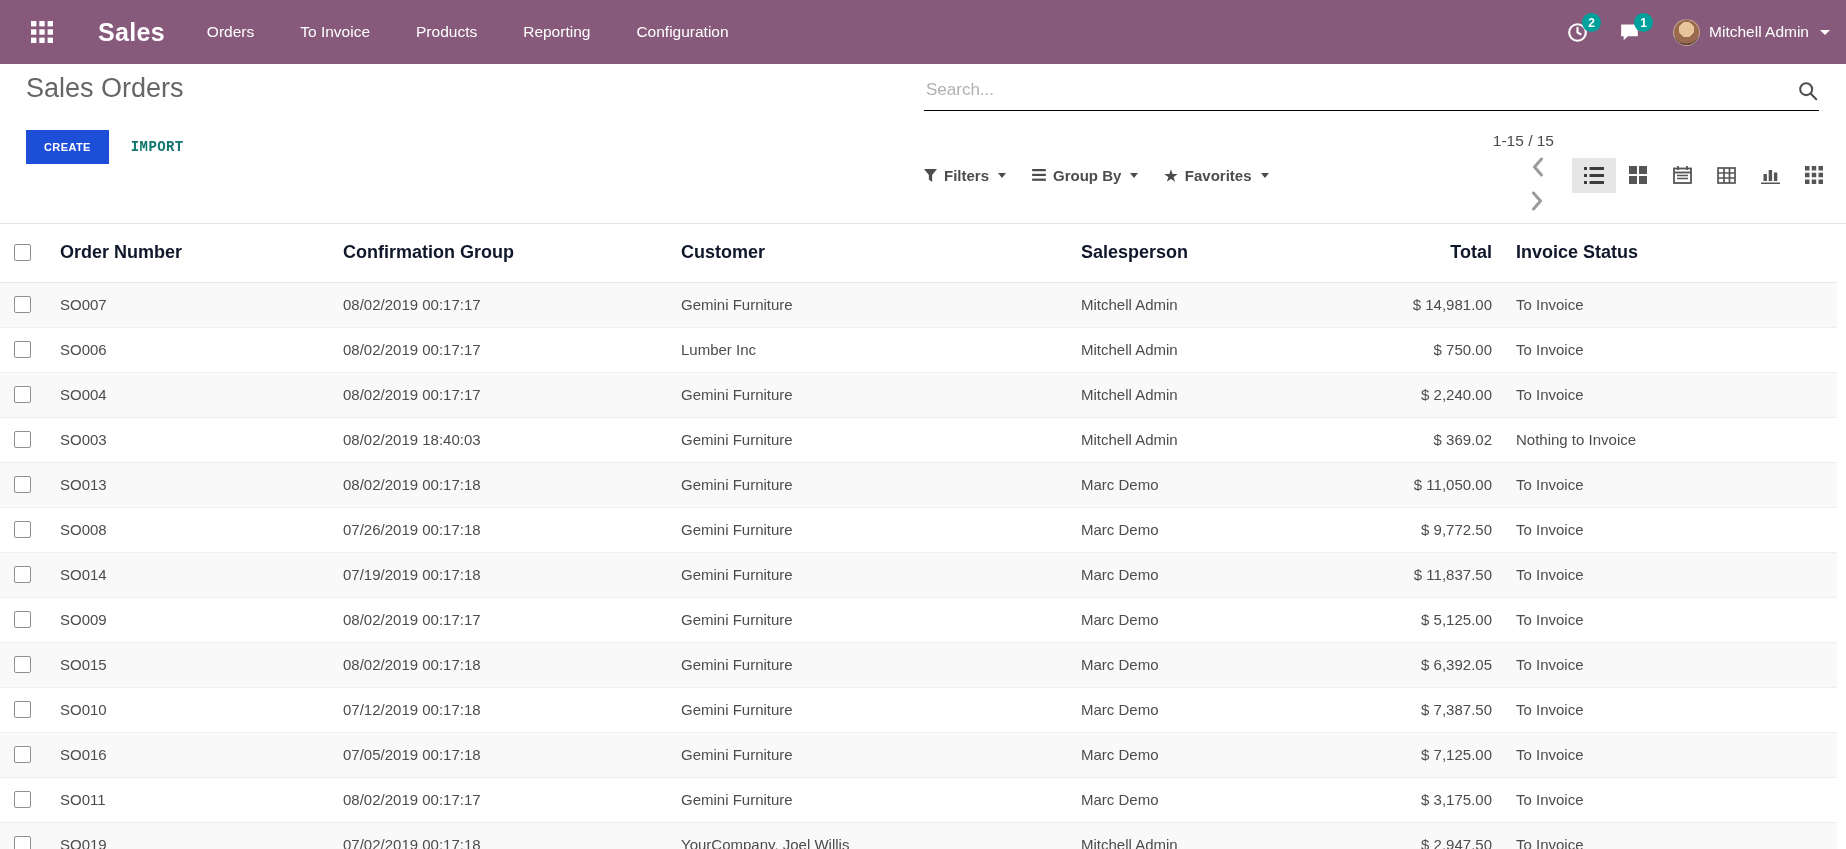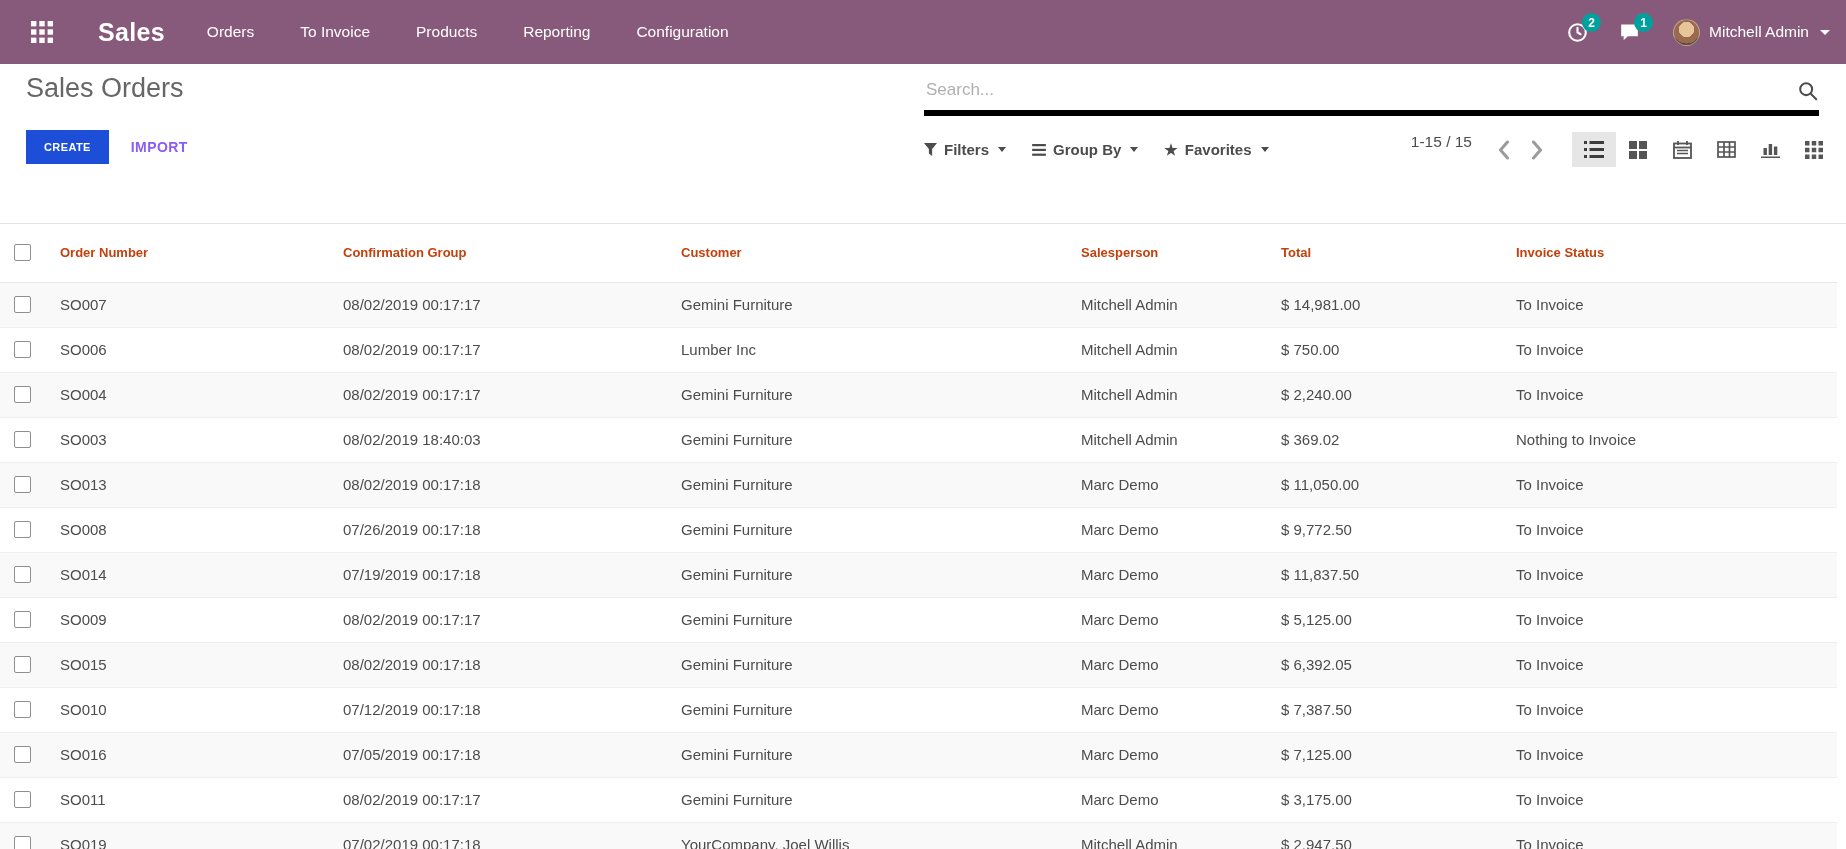--- a/index.html
+++ b/index.html
@@ -27,53 +27,53 @@
   .user-name { font-size:15.5px; }
   .caret { width:0; height:0; border-left:5px solid transparent; border-right:5px solid transparent;
     border-top:5px solid #fff; margin-left:2px; }
 
   
   .control-panel { position:relative; height:160px; border-bottom:1px solid #e3e3e3; background:#fff; }
   .page-title { position:absolute; left:26px; top:9px; font-size:27px; color:#666; font-weight:400; }
   .btn-row { position:absolute; left:26px; top:66px; display:flex; align-items:center; }
   .btn-create { background:#1d4ed8; color:#fff; border:none; font-size:11px; font-weight:bold;
     letter-spacing:.4px; padding:11px 18px; cursor:pointer; font-family:inherit; }
-  .btn-import { background:none; border:none; color:#8b5cf6; font-size:14px; font-weight:bold;
-    letter-spacing:.4px; margin-left:22px; cursor:pointer; font-family:Liberation Sans, sans-serif; }
+  .btn-import { background:none; border:none; color:#0f766e; font-size:14px; font-weight:bold;
+    letter-spacing:.4px; margin-left:22px; cursor:pointer; font-family:Liberation Mono, monospace; }
 
   .search-region { position:absolute; left:924px; right:27px; top:10px; }
-  .search-input { width:100%; border:none; border-bottom:6px solid #000000; font-size:17px;
+  .search-input { width:100%; border:none; border-bottom:1px solid #000000; font-size:17px;
     padding:6px 34px 10px 2px; outline:none; color:#4c4c4c; font-family:inherit; background:transparent; }
   .search-input::placeholder { color:#b0b0b0; }
   .search-icon-btn { position:absolute; right:0; top:6px; cursor:pointer; }
 
   .filter-bar { position:absolute; left:924px; right:10px; top:68px; display:flex; align-items:center;
     font-size:15px; color:#4c4c4c; }
   .dropdown { display:flex; align-items:center; gap:7px; margin-right:26px; cursor:pointer; font-weight:bold; }
   .dd-caret { width:0; height:0; border-left:4px solid transparent; border-right:4px solid transparent;
     border-top:5px solid #4c4c4c; margin-left:2px; }
   .star-glyph { font-size:15px; line-height:1; }
-  .pager { margin-left:auto; display:flex; align-items:flex-start; }
+  .pager { margin-left:auto; display:flex; align-items:flex-end;flex-direction:column; }
   .pager-value { font-size:15.5px; color:#4c4c4c; }
   .pager-btn { width:34px; height:34px; display:flex; align-items:center; justify-content:center;
     cursor:pointer; color:#9b9b9b; }
   .pager-btn.prev { margin-left:14px; }
   .switcher { display:flex; margin-left:18px; }
   .switch-btn { width:44px; height:35px; display:flex; align-items:center; justify-content:center;
     cursor:pointer; color:#555; }
   .switch-btn.active { background:#e6e6e6; color:#3c3c3c; }
 
   
   .table-wrap { height:661px; overflow:hidden; }
   table { border-collapse:collapse; table-layout:fixed; width:1837px; font-size:15px; }
   col.c-check { width:48px; } col.c-order { width:283px; } col.c-date { width:338px; }
   col.c-cust { width:400px; } col.c-sales { width:200px; } col.c-total { width:235px; }
-  thead th { height:58px; text-align:left; font-weight:bold; color:#c2410c; font-size:13px;
+  thead th { height:58px; text-align:left; font-weight:bold; color:#0f172a; font-size:18px;
     padding:0 12px; border-bottom:1px solid #e9e9e9; vertical-align:middle; }
-  thead th.num, td.num { }
+  thead th.num, td.num { text-align:right; }
   tbody td { height:45px; padding:0 12px; vertical-align:middle; color:#4c4c4c;
     border-bottom:1px solid #efefef; white-space:nowrap; overflow:hidden; cursor:pointer; }
   tbody tr.odd { background:#f9f9f9; }
   .cell-check { padding:0 0 0 14px !important; cursor:default; }
   .checkbox { width:17px; height:17px; border:1px solid #8f8f8f; border-radius:2px; background:#fff;
     cursor:pointer; }
   th .checkbox { border-color:#8f8f8f; }
 </style>
 </head>
 <body>

